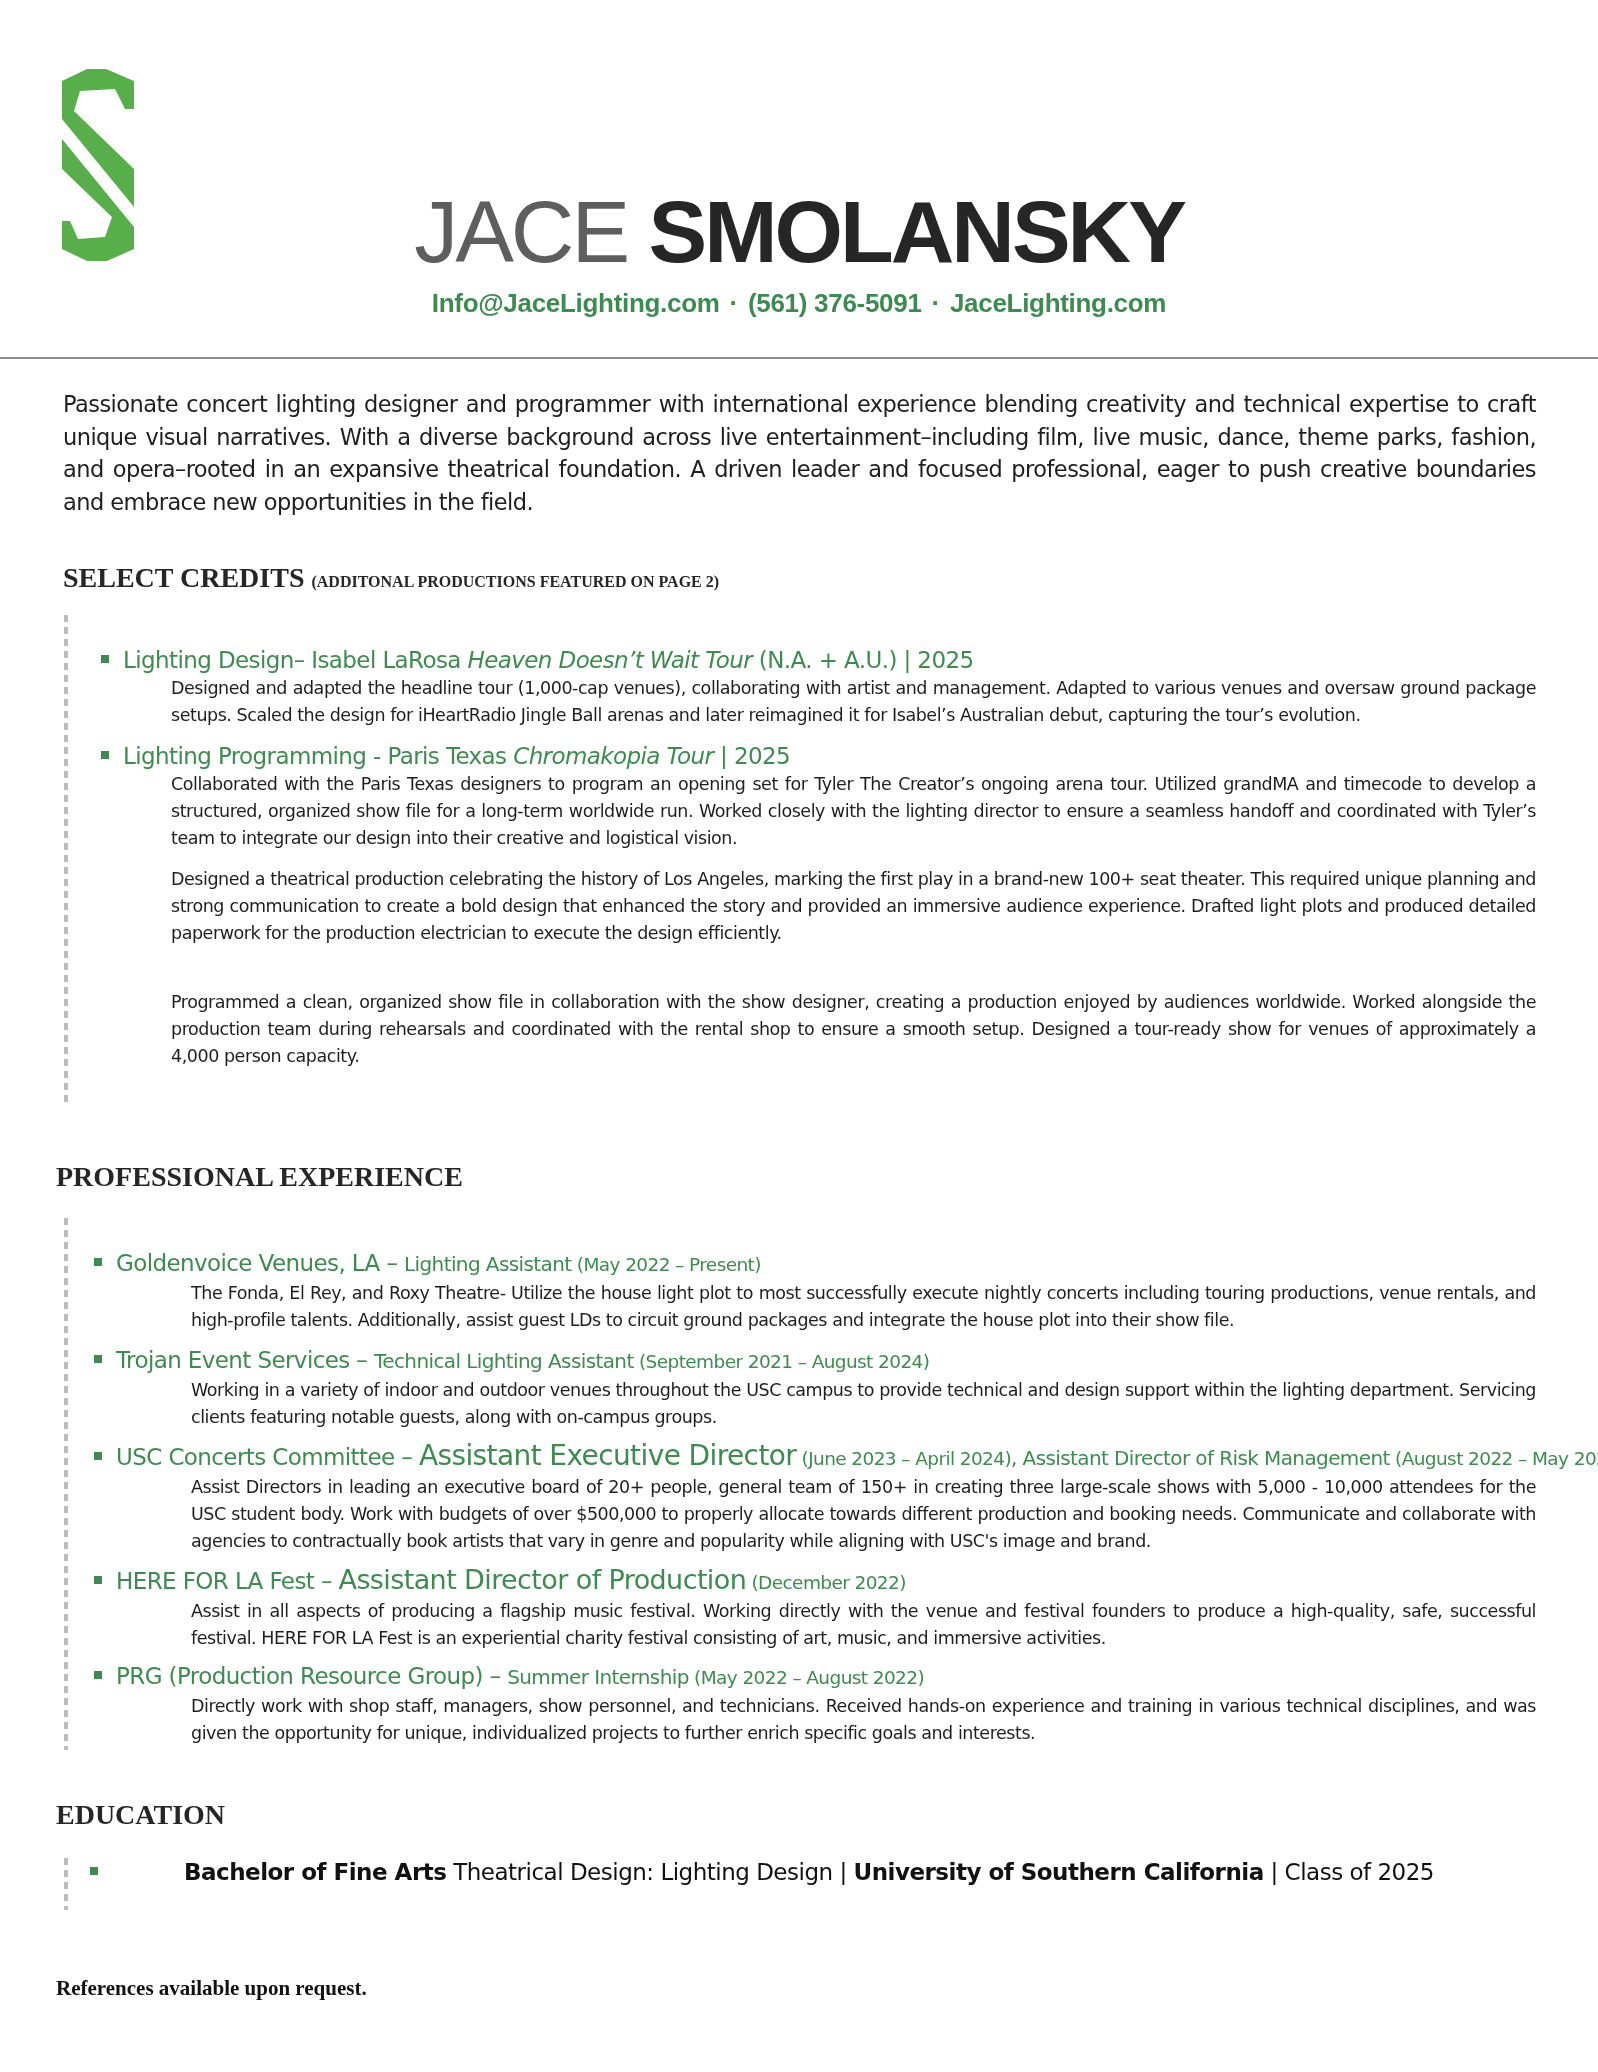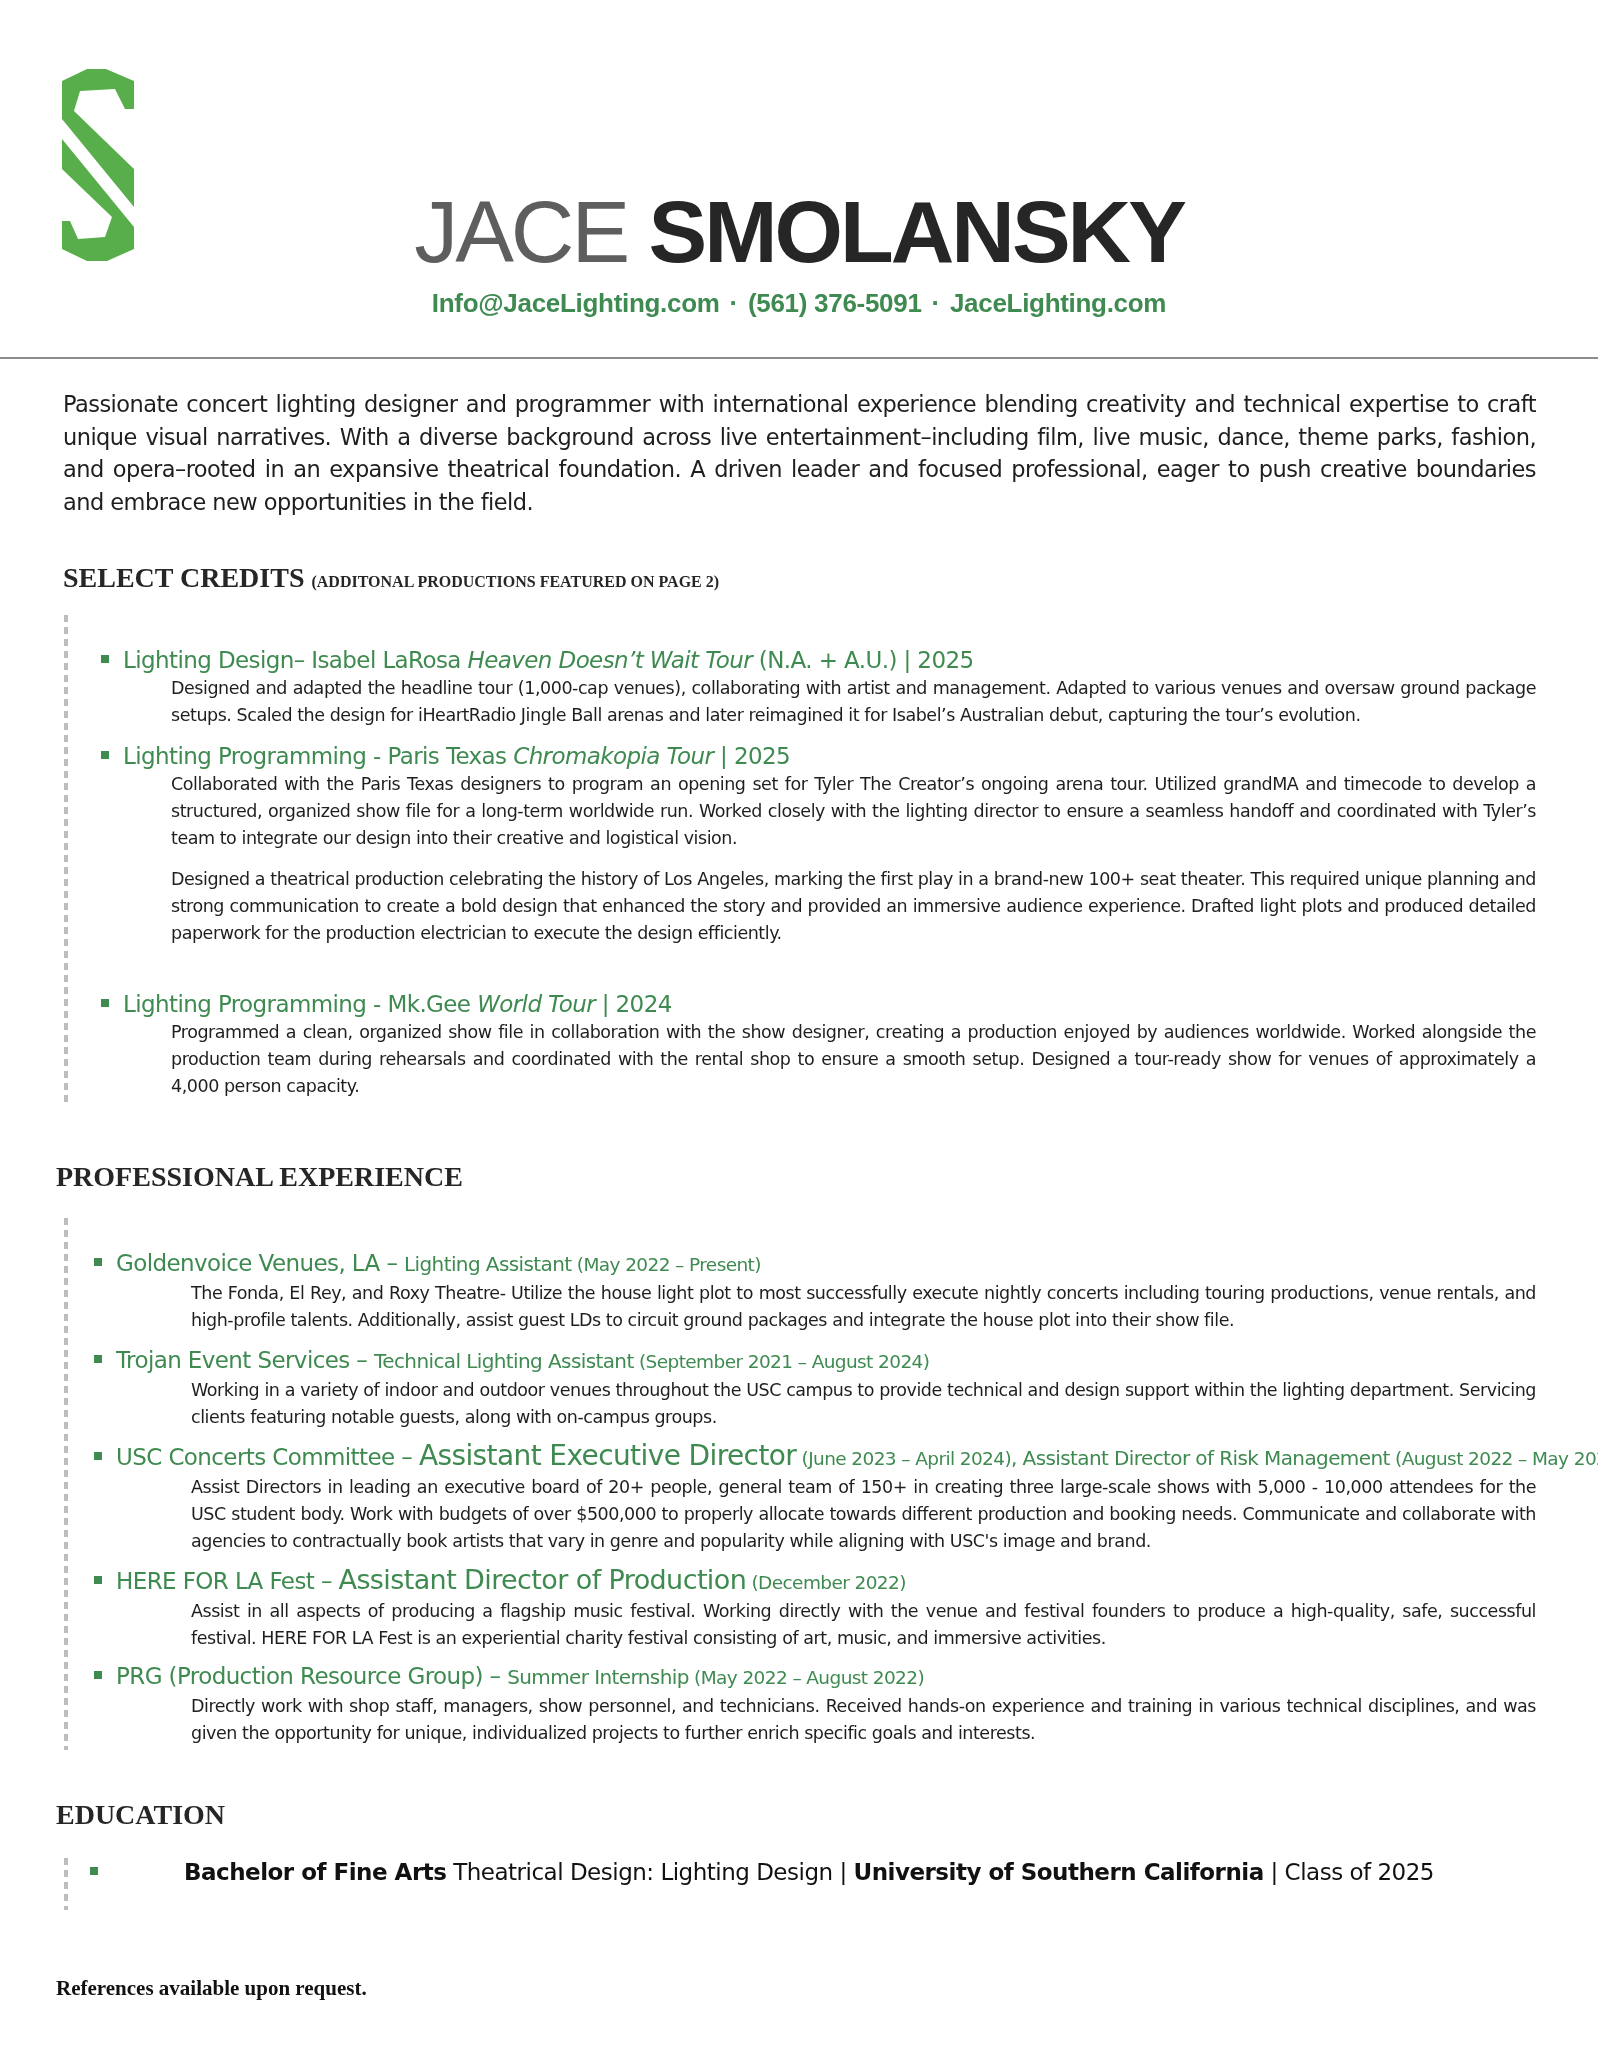--- a/index.html
+++ b/index.html
@@ -58,21 +58,20 @@
 <div class="entry" style="left:101px; top:741px; width:1435px;">
   <div class="head"><span class="bullet"></span><span>Lighting Programming - Paris Texas </span><span class="it">Chromakopia Tour</span><span> | 2025</span></div>
   <div class="desc" style="margin-left:70px;">Collaborated with the Paris Texas designers to program an opening set for Tyler The Creator’s ongoing arena tour. Utilized grandMA and timecode to develop a structured, organized show file for a long-term worldwide run. Worked closely with the lighting director to ensure a seamless handoff and coordinated with Tyler’s team to integrate our design into their creative and logistical vision.</div>
 </div>
 
 <div class="entry" style="left:101px; top:866px; width:1435px;">
   <div class="desc" style="margin-left:70px;">Designed a theatrical production celebrating the history of Los Angeles, marking the first play in a brand-new 100+ seat theater. This required unique planning and strong communication to create a bold design that enhanced the story and provided an immersive audience experience. Drafted light plots and produced detailed paperwork for the production electrician to execute the design efficiently.</div>
 </div>
 
 <div class="entry" style="left:101px; top:989px; width:1435px;">
-  <div class="head"><span class="bullet"></span><span>Lighting Programming - Mk.Gee </span><span class="it">World Tour</span><span> | 2024</span></div>
   <div class="desc" style="margin-left:70px;">Programmed a clean, organized show file in collaboration with the show designer, creating a production enjoyed by audiences worldwide. Worked alongside the production team during rehearsals and coordinated with the rental shop to ensure a smooth setup. Designed a tour-ready show for venues of approximately a 4,000 person capacity.</div>
 </div>
 
 <div class="section-title" style="left:56px; top:1161px;">PROFESSIONAL EXPERIENCE</div>
 <div class="rail" style="left:64px; top:1218px; height:532px;"></div>
 
 <div class="entry" style="left:94px; top:1248px; width:1442px;">
   <div class="head"><span class="bullet"></span><span>Goldenvoice Venues, LA – </span><span style="font-size:20px;">Lighting Assistant</span><span class="small"> (May 2022 – Present)</span></div>
   <div class="desc" style="margin-left:97px;">The Fonda, El Rey, and Roxy Theatre- Utilize the house light plot to most successfully execute nightly concerts including touring productions, venue rentals, and high-profile talents. Additionally, assist guest LDs to circuit ground packages and integrate the house plot into their show file.</div>
 </div>

